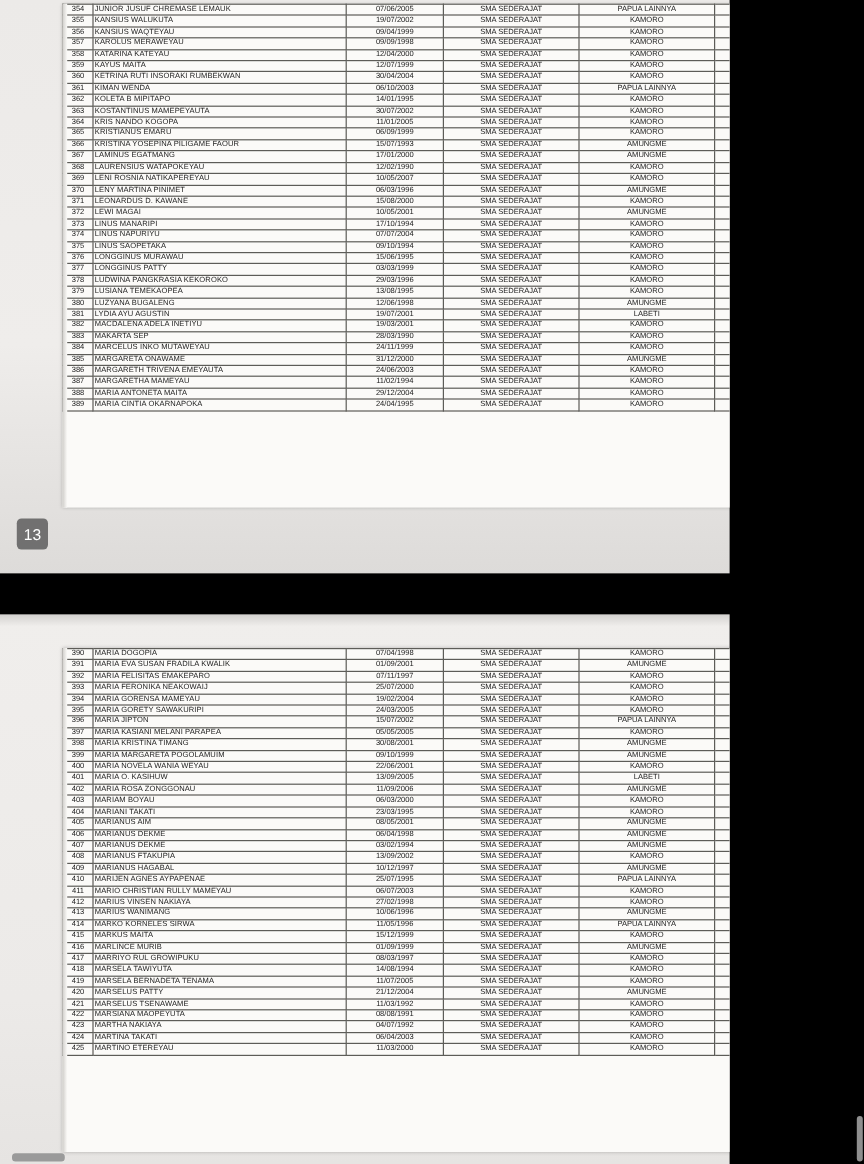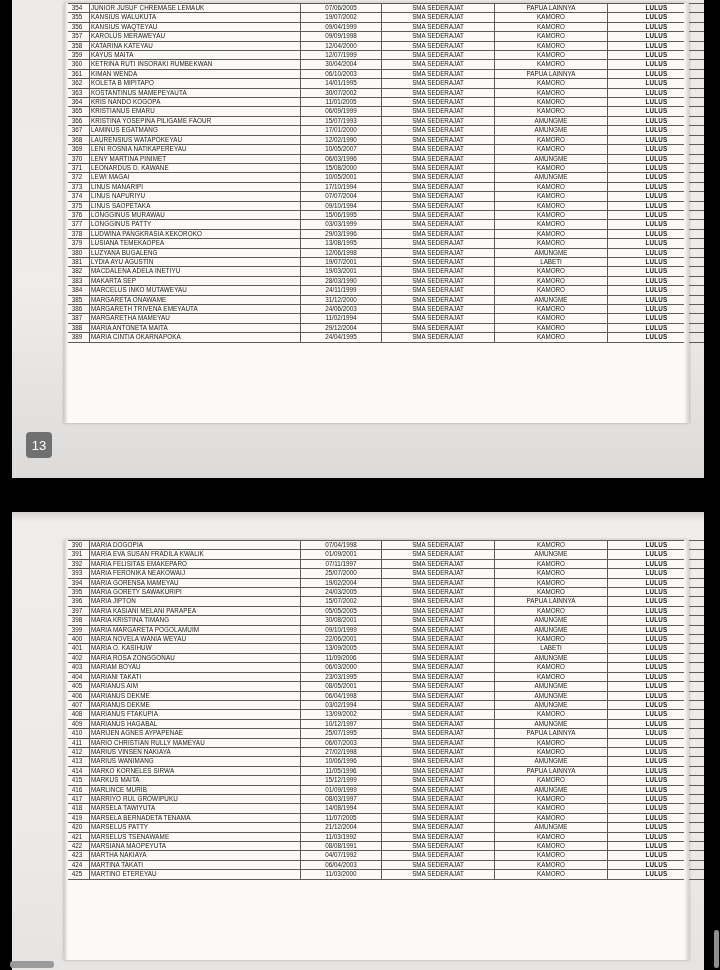--- a/index.html
+++ b/index.html
@@ -14,22 +14,22 @@
     font-family: "Liberation Sans", sans-serif;
   }
   .page-viewer {
     position: relative;
     width: 720px;
     height: 970px;
     background: #000;
   }
   .doc-page {
     position: absolute;
-    left: 12px;
-    width: 692px;
+    left: 0;
+    width: 608px;
     background: #f2f0ee;
     overflow: hidden;
   }
   .doc-page.page-one {
     top: 0;
     height: 478px;
     background: linear-gradient(to bottom, #eceae8 0%, #efedeb 60%, #dddbd9 100%);
   }
   .doc-page.page-two {
     top: 512px;

